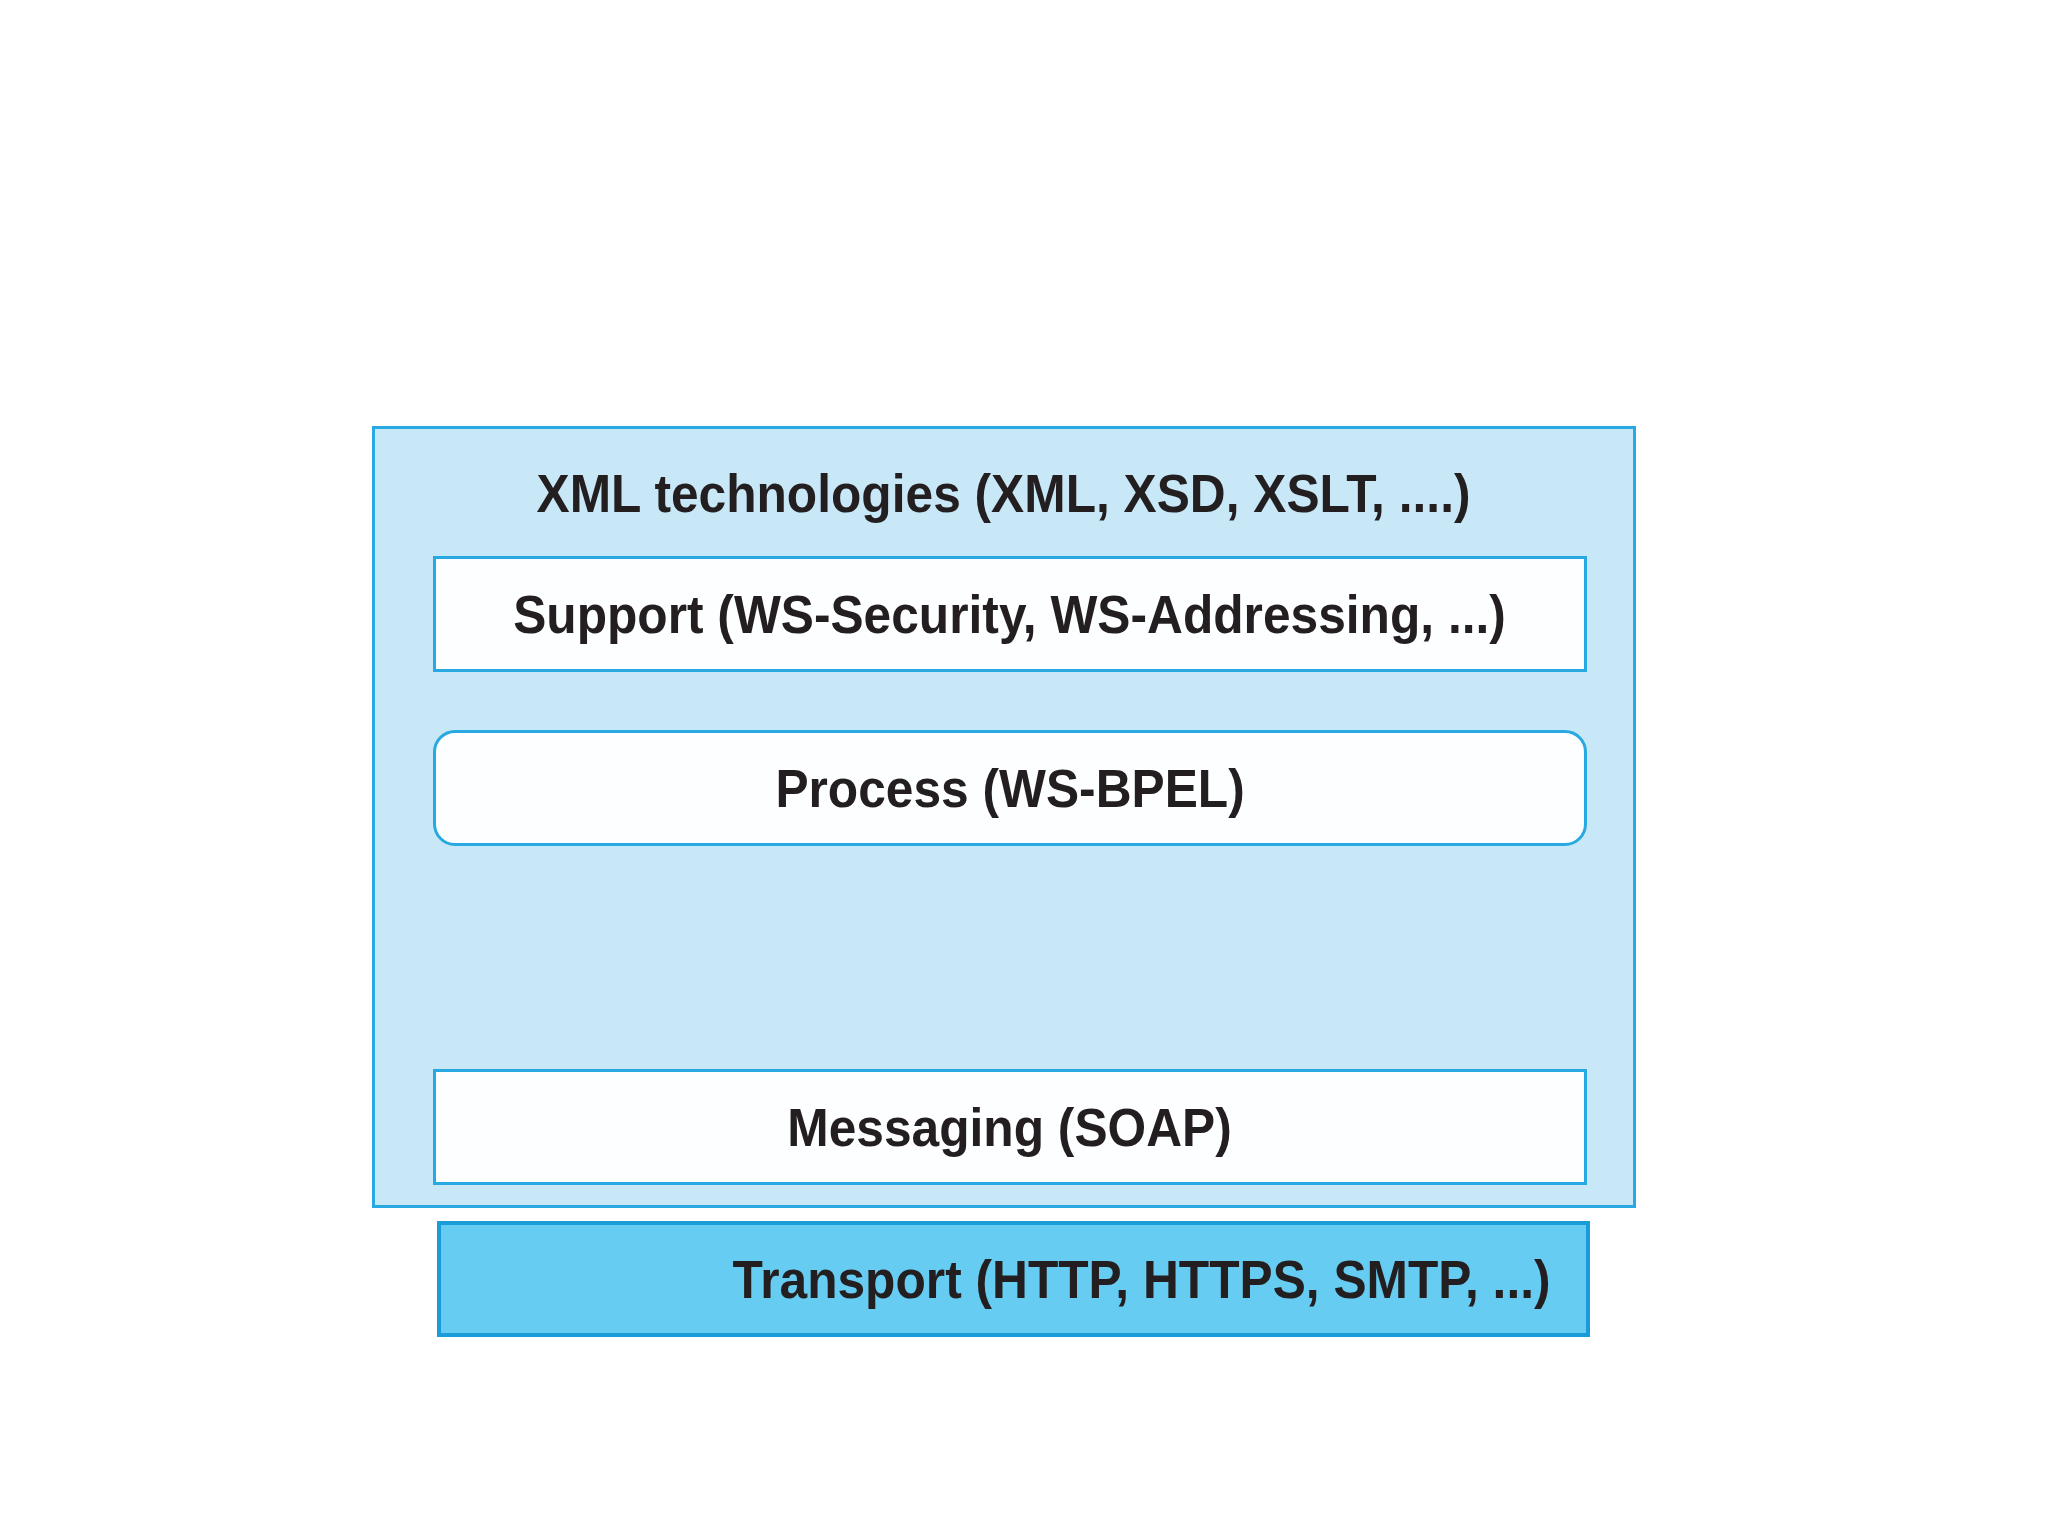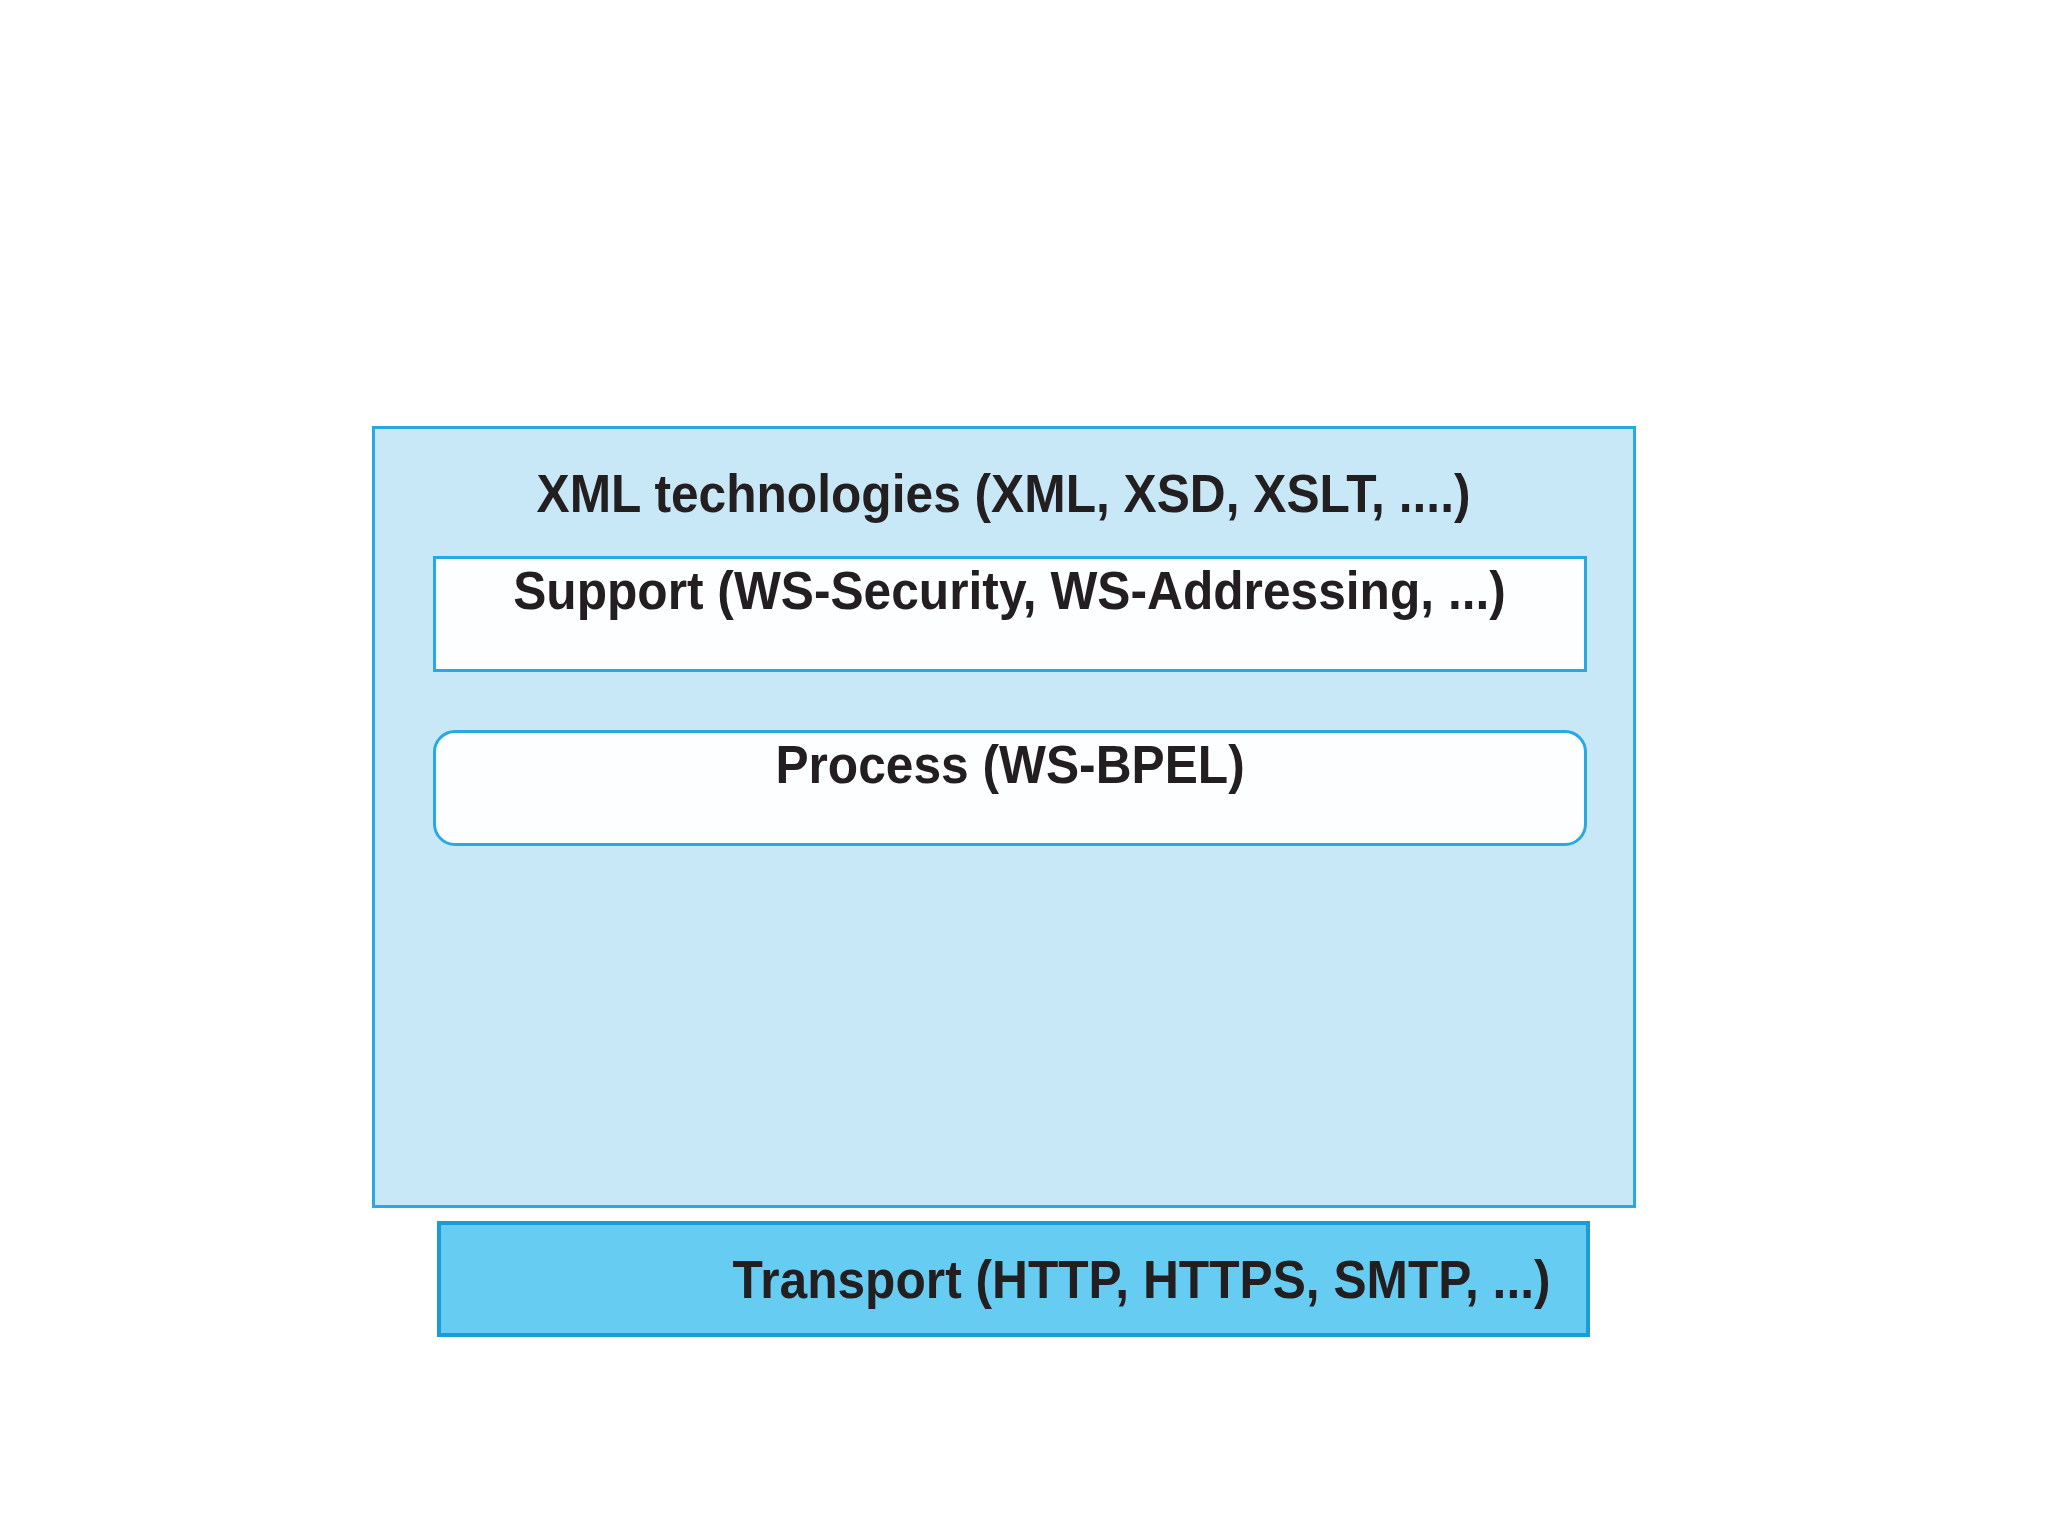--- a/index.html
+++ b/index.html
@@ -50,20 +50,21 @@
   }
   .layer {
     position: absolute;
     left: 58px;
     width: 1154px;
     height: 116px;
     background: #fdfeff;
     border: 3px solid #29a9e1;
     box-sizing: border-box;
     display: flex;
+    align-items: center;
     justify-content: center;
   }
   .layer-1 { top: 127px; }
   .layer-2 { top: 301px; border-radius: 22px; }
   .layer-3 { top: 475px; }
   .layer-4 { top: 640px; }
   
   .transport {
     position: absolute;
     left: 437px;
@@ -101,20 +102,23 @@
 
     <div class="layer layer-1">
       <span class="box-label">Support (WS-Security, WS-Addressing, ...)</span>
     </div>
 
     <div class="layer layer-2">
       <span class="box-label">Process (WS-BPEL)</span>
     </div>
 
 
+    <div class="layer layer-4">
+      <span class="box-label">Messaging (SOAP)</span>
+    </div>
 
   </div>
 
   <div class="transport">
     <span class="box-label">Transport (HTTP, HTTPS, SMTP, ...)</span>
   </div>
 
 </div>
 
 </body></html>

